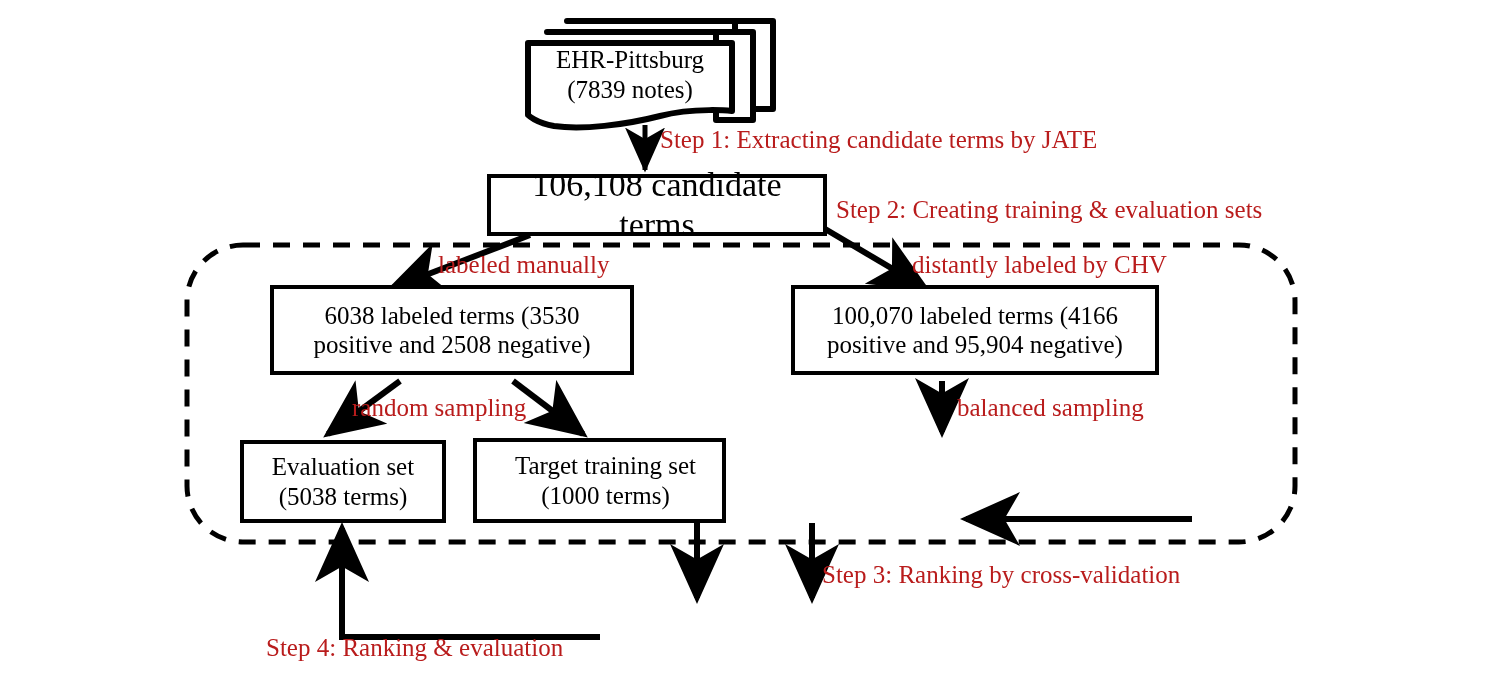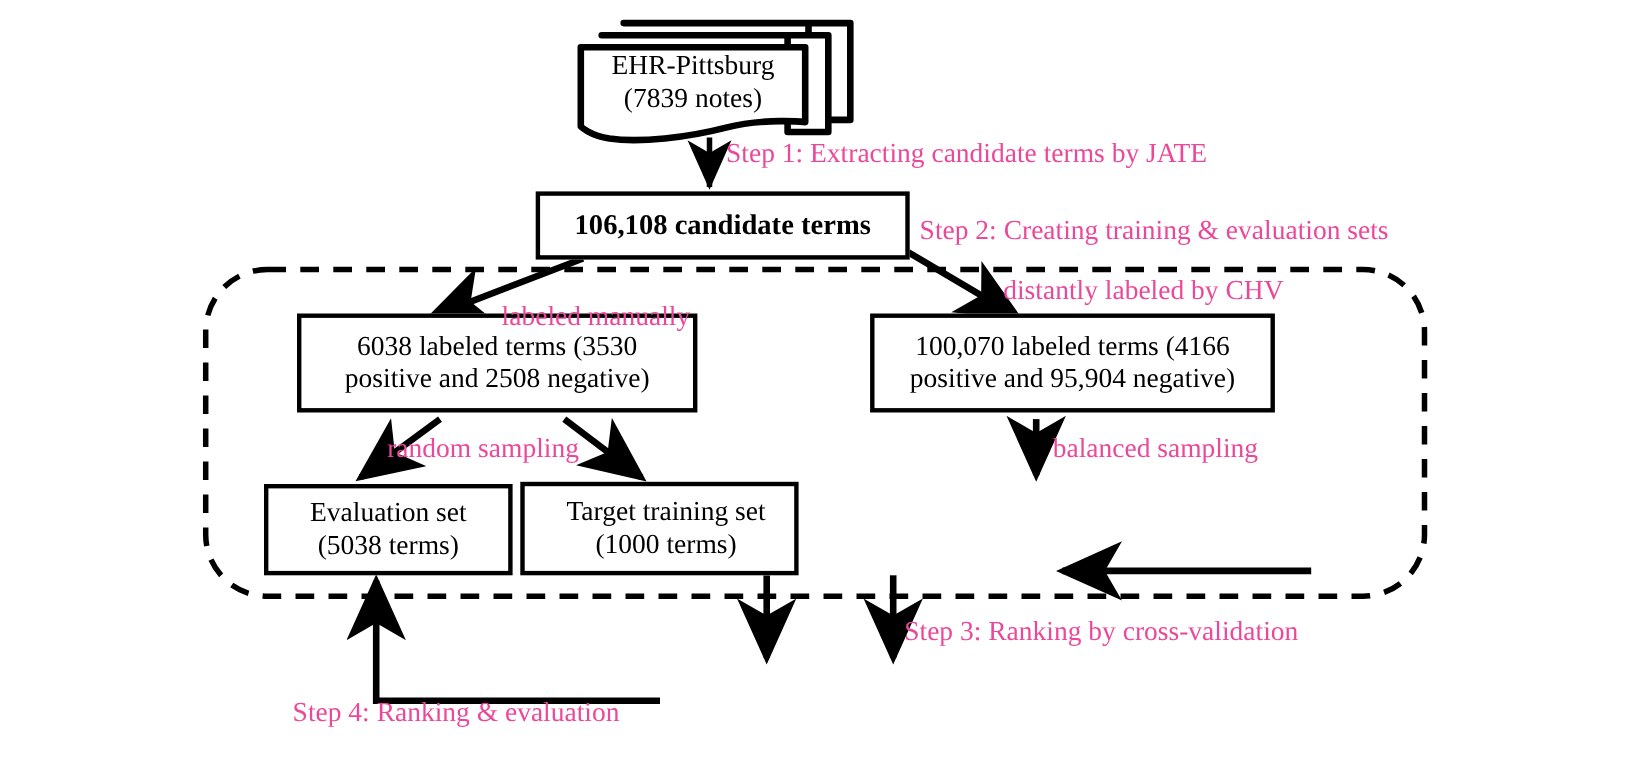--- a/index.html
+++ b/index.html
@@ -38,30 +38,30 @@
     z-index: 5;
   }
   .node .txt {
     display: block;
     white-space: pre-line;
     padding: 0 6px;
   }
   .rounded { border-radius: 26px; }
   .edge-label {
     position: absolute;
-    color: #ec4899;
+    color: #b91c1c;
     white-space: nowrap;
     z-index: 6;
     background: transparent;
   }
   .doc-stack {
     position: absolute;
     z-index: 4;
   }
-  .fs26 { font-size: 26px; font-weight: bold; }
+  .fs26 { font-size: 34px; }
   .fs25 { font-size: 25px; }
 </style>
 </head>
 <body>
 
 <div id="canvas">
 
   <svg class="layer" viewBox="0 0 1500 697">
     <defs>
       <marker id="ah" markerWidth="12" markerHeight="12" refX="8.5" refY="4" orient="auto" markerUnits="strokeWidth">
@@ -122,37 +122,37 @@
   <div class="node fs25" style="left:270px; top:285px; width:364px; height:90px;">
     <span class="txt">6038 labeled terms (3530
 positive and 2508 negative)</span>
   </div>
 
   <div class="node fs25" style="left:791px; top:285px; width:368px; height:90px;">
     <span class="txt">100,070 labeled terms (4166
 positive and 95,904 negative)</span>
   </div>
 
-  <div class="node fs25" style="left:240px; top:440px; width:226px; height:83px;">
+  <div class="node fs25" style="left:240px; top:440px; width:206px; height:83px;">
     <span class="txt">Evaluation set
 (5038 terms)</span>
   </div>
 
   <div class="node fs25" style="left:473px; top:438px; width:253px; height:85px;padding-left:12px;">
     <span class="txt">Target training set
 (1000 terms)</span>
   </div>
 
 
 
   <div class="edge-label fs25" style="left:660px; top:126px;">Step 1: Extracting candidate terms by JATE</div>
 
   <div class="edge-label fs25" style="left:836px; top:196px;">Step 2: Creating training &amp; evaluation sets</div>
 
-  <div class="edge-label fs25" style="left:456px; top:251px;margin-top:23px;">labeled manually</div>
+  <div class="edge-label fs25" style="left:438px; top:251px;">labeled manually</div>
 
   <div class="edge-label fs25" style="left:912px; top:251px;">distantly labeled by CHV</div>
 
   <div class="edge-label fs25" style="left:957px; top:394px;">balanced sampling</div>
 
   <div class="edge-label fs25" style="left:352px; top:394px;">random sampling</div>
 
   <div class="edge-label fs25" style="left:822px; top:561px;">Step 3: Ranking by cross-validation</div>
 
   <div class="edge-label fs25" style="left:266px; top:634px;">Step 4: Ranking &amp; evaluation</div>

